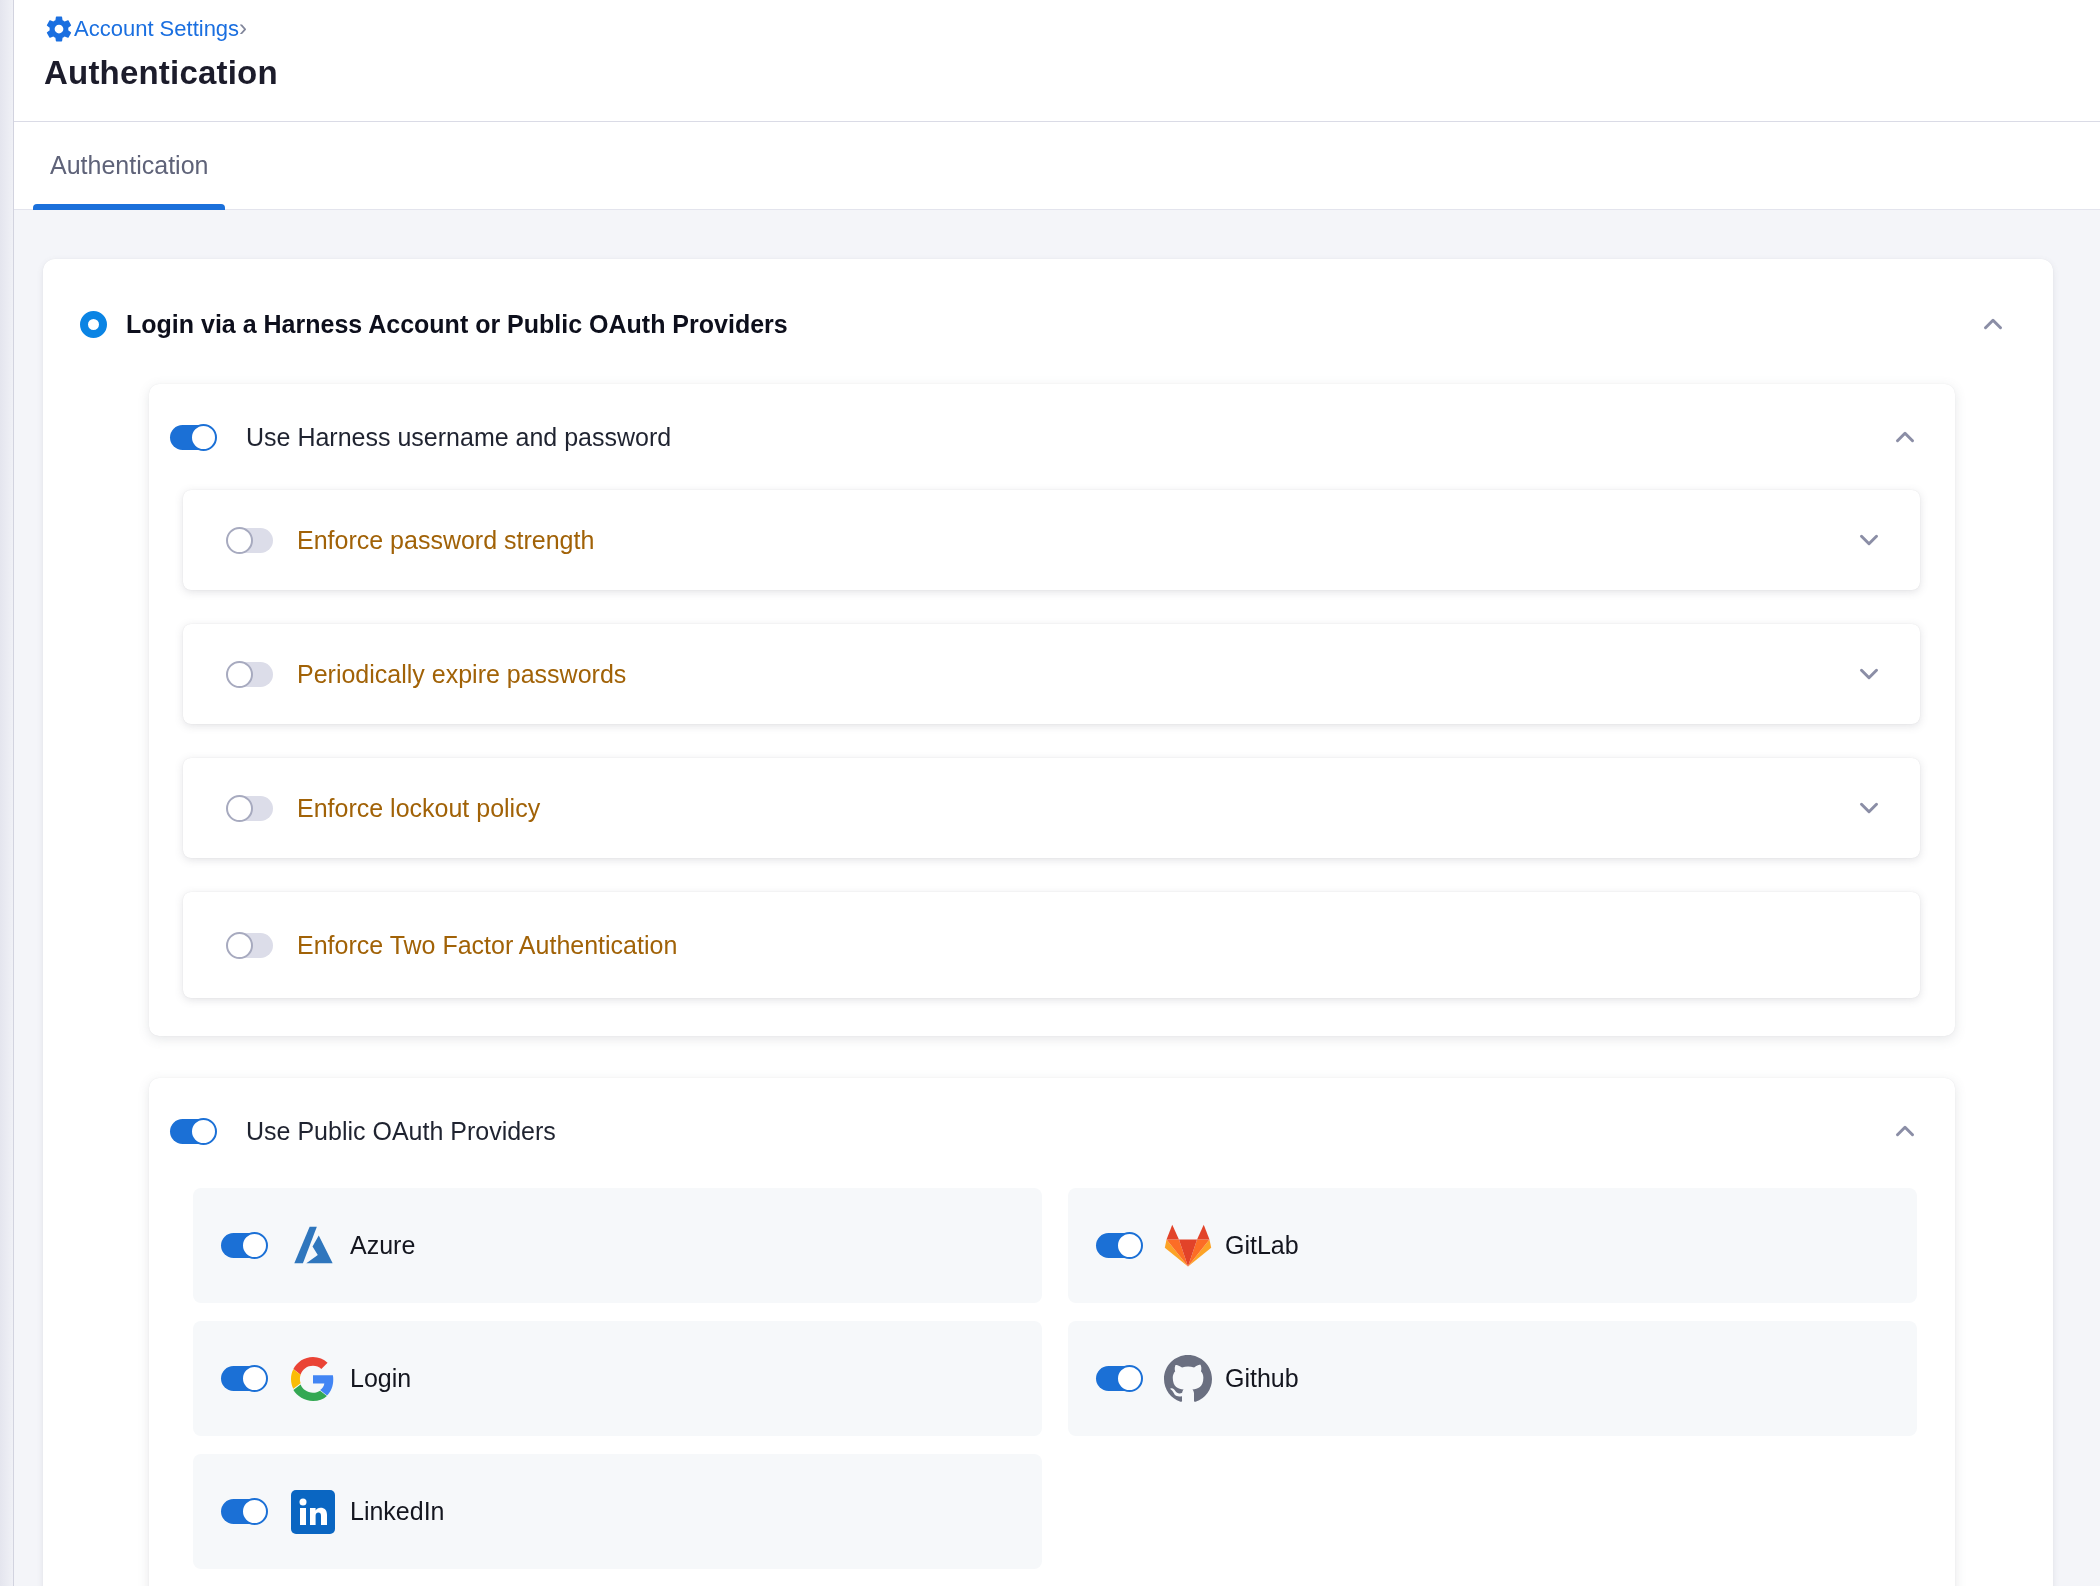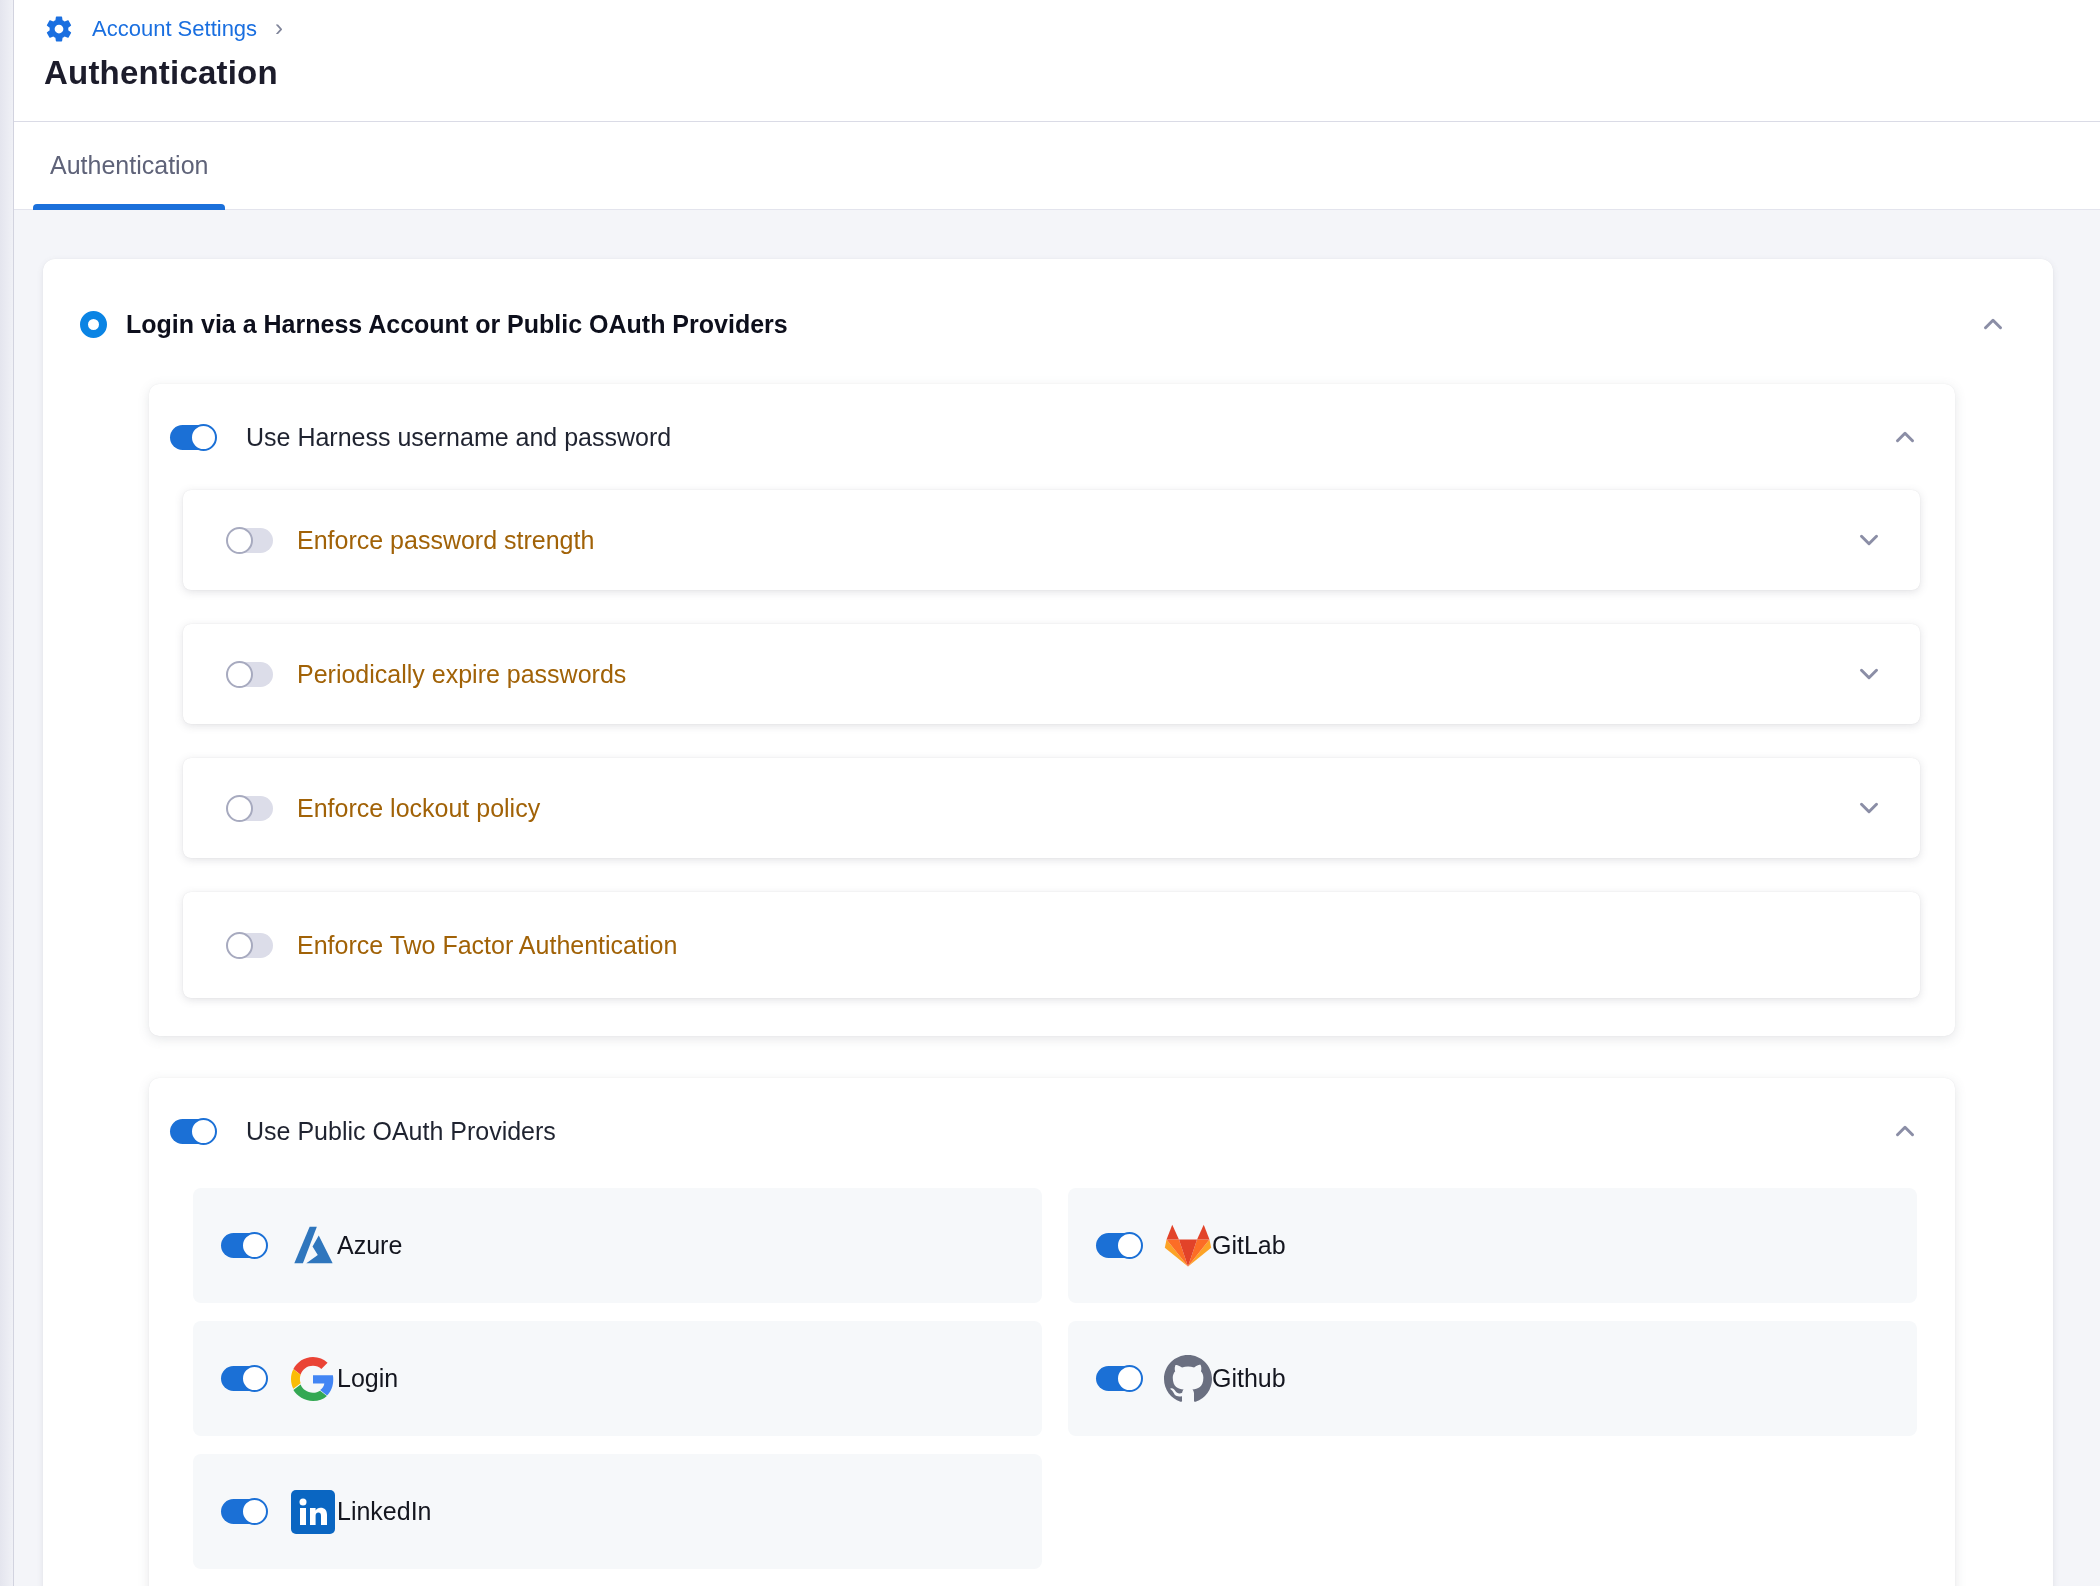--- a/index.html
+++ b/index.html
@@ -14,21 +14,21 @@
   .left-strip {
     position: absolute; left: 0; top: 0; width: 14px; height: 100%;
     background: linear-gradient(to right, #e4e5ee, #f1f2f7);
     box-shadow: inset -1px 0 0 #d2d3df;
     z-index: 5;
   }
   .page { position: absolute; left: 0; top: 0; width: 100%; height: 100%; }
 
   
   .header { background: #fff; height: 122px; padding: 12px 0 0 44px; border-bottom: 1px solid #dadbe6; }
-  .breadcrumb { display: flex; align-items: center; gap: 18px; height: 34px; }
+  .breadcrumb { display: flex; align-items: center; gap: 0; height: 34px; }
   .gear { width: 30px; height: 30px; display: inline-flex; }
   .crumb-link { font-size: 22px; font-weight: 500; color: #1a6fe0; text-decoration: none; cursor: pointer; }
   .crumb-sep { font-size: 24px; color: #80859a; font-weight: 400; transform: translateY(-1px); }
   .title { font-size: 33px; font-weight: 700; color: #1c1c2b; margin-top: 8px; letter-spacing: 0.2px; }
 
   
   .tabbar { background: #fff; height: 88px; border-bottom: 1px solid #e3e4ed; padding-left: 33px; display: flex; }
   .tab { position: relative; display: inline-flex; align-items: center; padding: 0 17px; height: 100%; cursor: pointer; }
   .tab-label { font-size: 25px; color: #5f6379; }
   .tab-underline { position: absolute; left: 0; right: 0; bottom: -1px; height: 6px; background: #1b70db; border-radius: 4px 4px 0 0; }
@@ -86,21 +86,21 @@
   
   .provider-grid {
     margin: 40px 3px 0 23px;
     display: grid; grid-template-columns: 1fr 1fr; column-gap: 26px; row-gap: 18px;
   }
   .provider-row {
     background: #f6f8fa; border-radius: 8px; height: 115px;
     display: flex; align-items: center; padding: 0 28px;
   }
   .provider-icon { margin-left: 22px; width: 48px; height: 48px; display: inline-flex; align-items: center; justify-content: center; flex: none; }
-  .provider-name { font-size: 25px; font-weight: 400; color: #14161f; margin-left: 0; }
+  .provider-name { font-size: 25px; font-weight: 400; color: #14161f; margin-left: 13px; }
 </style>
 </head>
 <body>
 
 <div class="left-strip"></div>
 
 <div class="page">
 
   <header class="header">
     <div class="breadcrumb">

